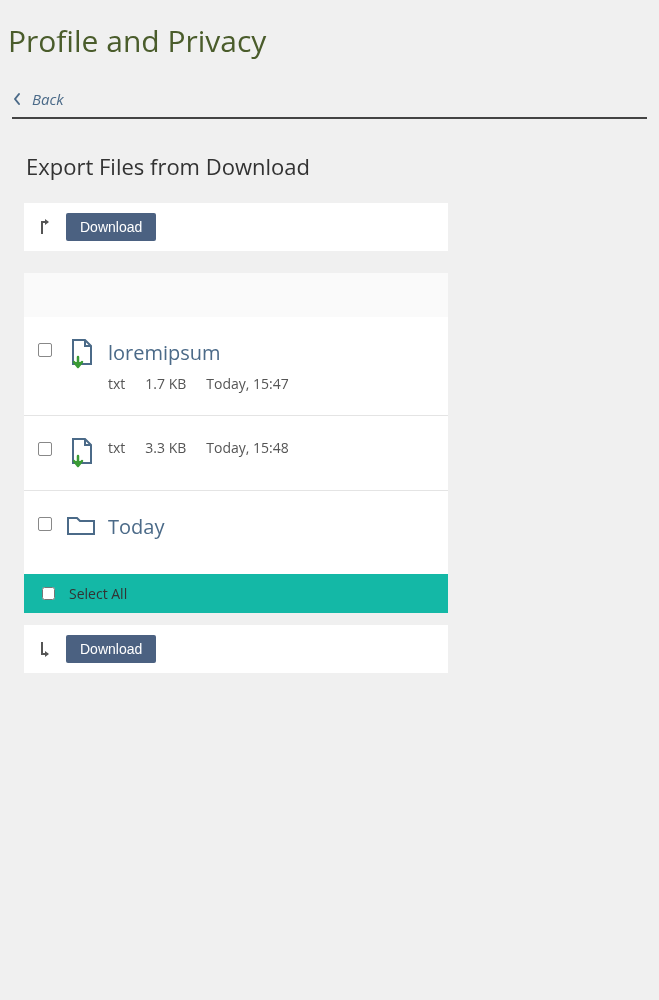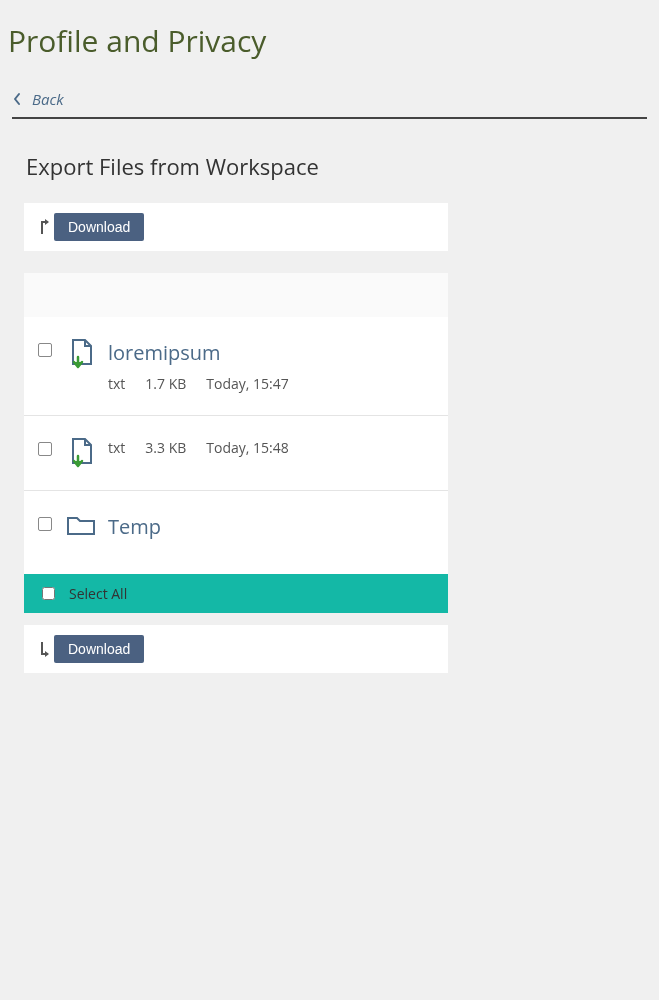--- a/index.html
+++ b/index.html
@@ -36,21 +36,21 @@
   }
   .panel {
     background: #fff;
     margin-left: 24px;
     width: 424px;
   }
   .toolbar {
     padding: 10px 14px;
     display: flex;
     align-items: center;
-    gap: 0;
+    gap: 12px;
   }
   .toolbar .arrow {
     color: #666;
   }
   .btn {
     background: #4b6181;
     color: #fff;
     border: none;
     padding: 6px 14px;
     font-size: 14px;
@@ -126,21 +126,21 @@
 
 <div class="back-bar">
   <span class="chev">
     <svg width="10" height="14" viewBox="0 0 10 14">
         <path d="M7 2 L3 7 L7 12" stroke="#4b6a88" stroke-width="2" fill="none" stroke-linecap="round" stroke-linejoin="round"></path>
       </svg>
   </span>
   <span class="label">Back</span>
 </div>
 
-<div class="section-title">Export Files from Workspace</div>
+<div class="section-title">Export Files from Download</div>
 
 <div class="panel toolbar">
   <span class="arrow">
     <svg width="16" height="18" viewBox="0 0 16 18">
       <path d="M4 16 L4 4 L10 4" stroke="#555" stroke-width="2" fill="none"></path>
       <path d="M7 1 L11 4 L7 7 Z" fill="#555"></path>
     </svg>
   </span>
   <button class="btn">Download</button>
 </div>
@@ -190,21 +190,21 @@
   </div>
 
   <div class="file-row" style="padding-bottom:26px;">
     <div class="cb"></div>
     <div class="icon-slot">
       <svg width="30" height="24" viewBox="0 0 30 24">
         <path d="M2 6 V21 H28 V8 H14 L11 5 H2 Z" fill="none" stroke="#4b6a88" stroke-width="2"></path>
       </svg>
     </div>
     <div class="file-meta">
-      <div class="name">Temp</div>
+      <div class="name">Today</div>
     </div>
   </div>
 
 </div>
 
 <div class="select-all-bar">
   <input type="checkbox" style="">
   <span>Select All</span>
 </div>
 

